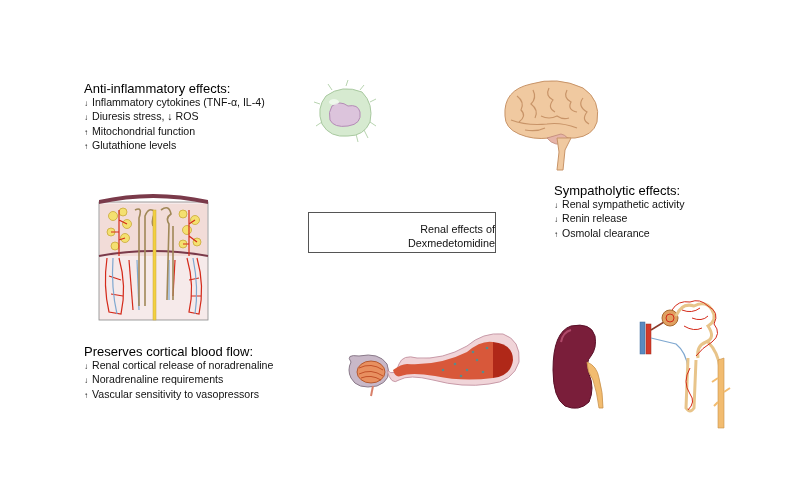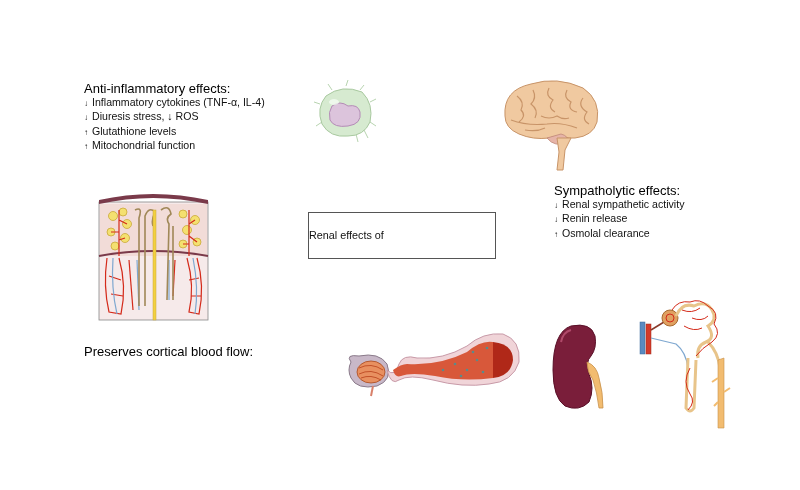--- a/index.html
+++ b/index.html
@@ -6,52 +6,58 @@
   body { width: 800px; height: 490px; position: relative; overflow: hidden;
          font-family: "Liberation Sans", "DejaVu Sans", sans-serif; color: #111; }
   .block { position: absolute; font-size: 10.6px; line-height: 13.6px; }
   .block .heading { font-size: 13px; color: #000; }
   .block .item { white-space: nowrap; }
   .arrow { font-size: 8px; display: inline-block; width: 8px; }
   #anti { left: 84px; top: 82px; }
   #symp { left: 554px; top: 184px; }
   #pres { left: 84px; top: 345px; }
   #center-box { position: absolute; left: 308px; top: 212px; width: 186px; height: 30px;
-                border: 1px solid #555; text-align: left; font-size: 10.8px; line-height: 14px;
-                padding-top: 15px; }
+                border: 1px solid #555; text-align: right; font-size: 10.8px; line-height: 14px;
+                padding-top: 9px; }
   svg.ill { position: absolute; overflow: visible; }
 </style>
 </head>
 <body>
 
 <div id="anti" class="block">
   <div class="heading">Anti-inflammatory effects:</div>
   <div class="list">
       <div class="item"><span class="arrow">↓</span><span>Inflammatory cytokines (TNF-α, IL-4)</span></div>
       <div class="item"><span class="arrow">↓</span><span>Diuresis stress, ↓ ROS</span></div>
+      <div class="item"><span class="arrow">↑</span><span>Mitochondrial function</span></div>
       <div class="item"><span class="arrow">↑</span><span>Glutathione levels</span></div>
-      <div class="item"><span class="arrow">↑</span><span>Mitochondrial function</span></div>
     </div>
 </div>
 
 <div id="symp" class="block">
   <div class="heading">Sympatholytic effects:</div>
   <div class="list">
       <div class="item"><span class="arrow">↓</span><span>Renal sympathetic activity</span></div>
       <div class="item"><span class="arrow">↓</span><span>Renin release</span></div>
       <div class="item"><span class="arrow">↑</span><span>Osmolal clearance</span></div>
     </div>
 </div>
 
 <div id="pres" class="block">
   <div class="heading">Preserves cortical blood flow:</div>
+  <div class="list">
+      <div class="item"><span class="arrow">↓</span><span>Renal cortical release of noradrenaline</span></div>
+      <div class="item"><span class="arrow">↓</span><span>Noradrenaline requirements</span></div>
+      <div class="item"><span class="arrow">↑</span><span>Vascular sensitivity to vasopressors</span></div>
+    </div>
 </div>
 
 <div id="center-box">
   <div>Renal effects of</div>
+  <div>Dexmedetomidine</div>
 </div>
 
 <svg class="ill" style="left:312px;top:82px" width="70" height="62" viewBox="0 0 70 62">
   <g stroke="#b8d4b0" stroke-width="1" fill="none">
     <path d="M20 8 L16 2"></path>
       <path d="M34 4 L36 -2"></path>
       <path d="M48 8 L52 3"></path>
       <path d="M58 20 L64 17"></path>
     <path d="M52 48 L56 56"></path>
       <path d="M44 52 L46 60"></path>

